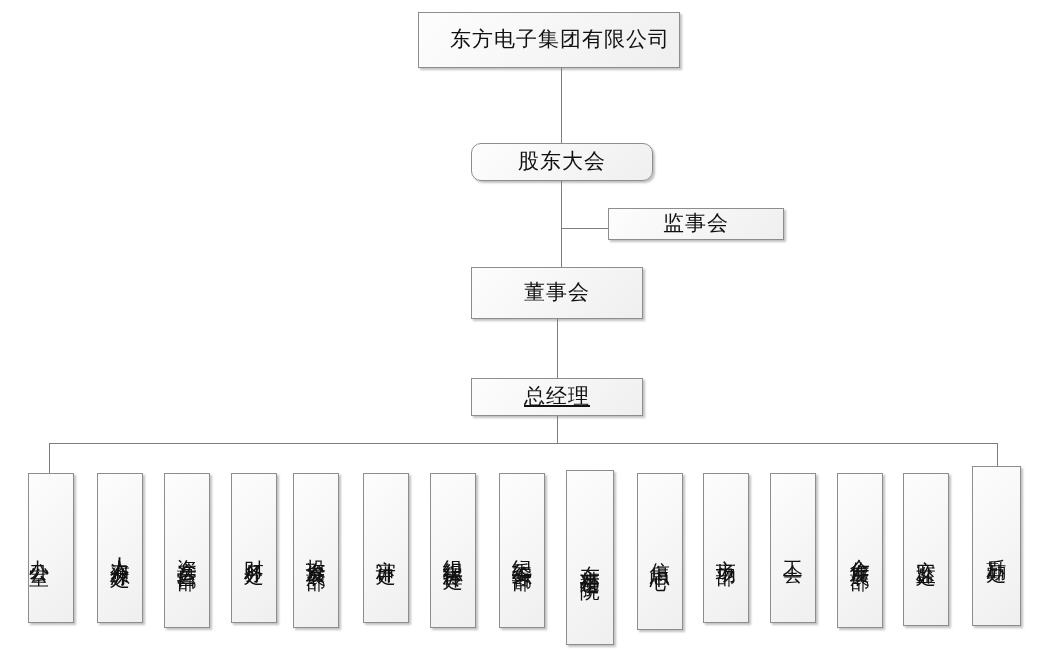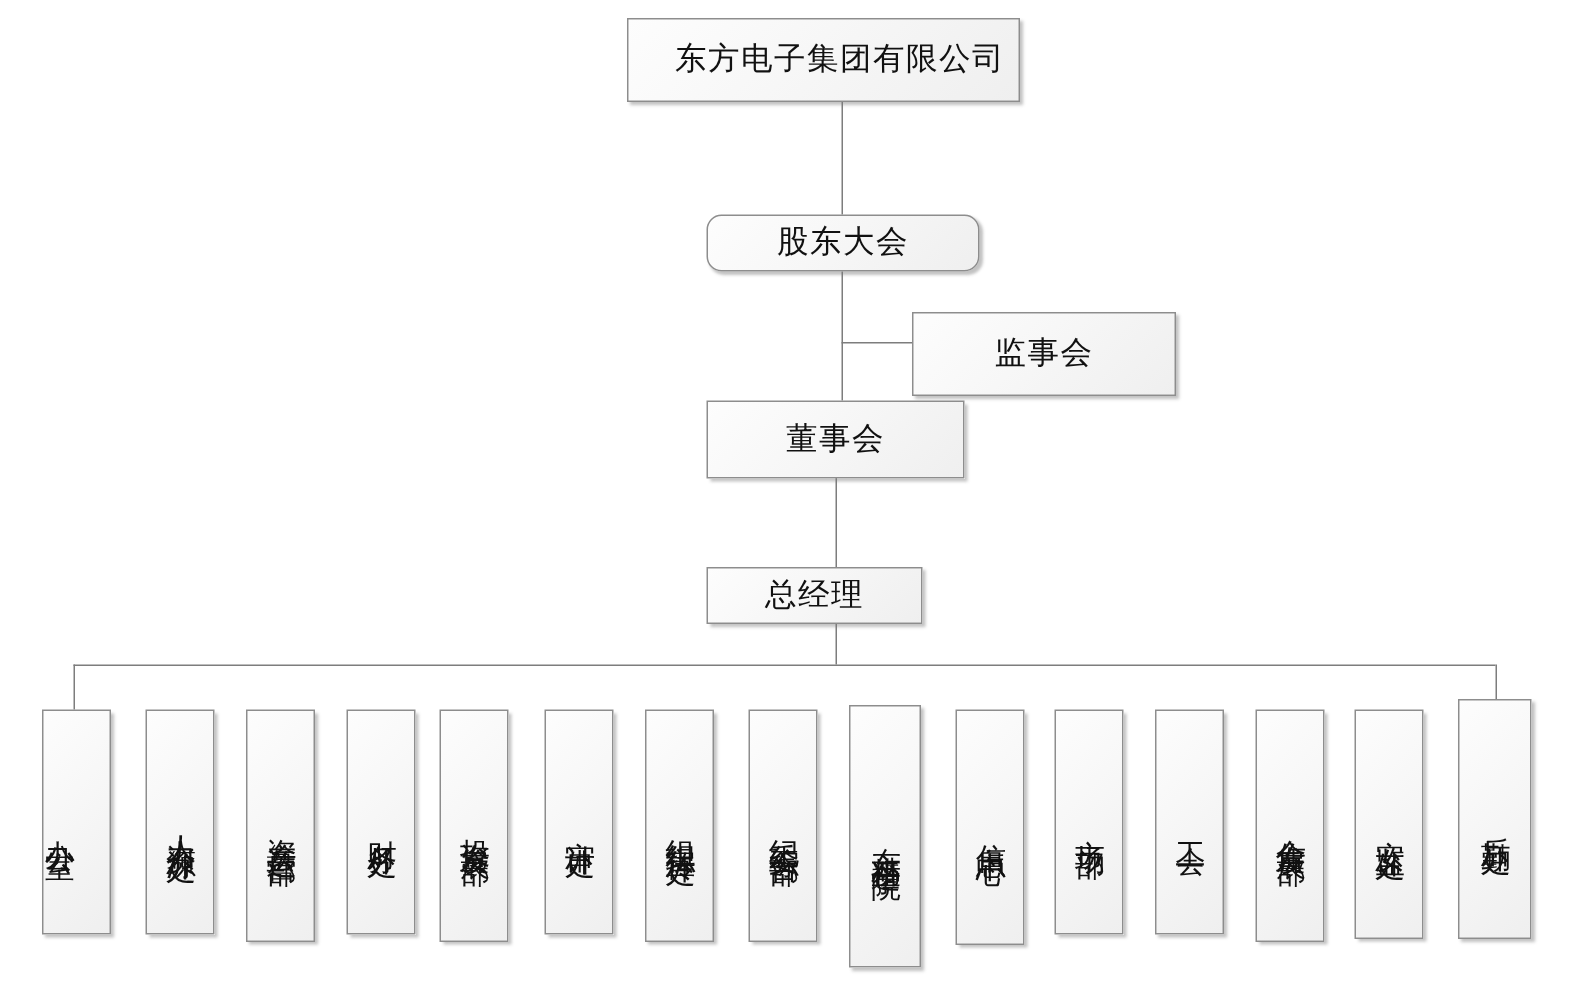--- a/index.html
+++ b/index.html
@@ -71,23 +71,23 @@
     <div class="conn v" style="left: 561px; top: 68px; height: 75px;"></div>
     <div class="conn v" style="left: 561px; top: 181px; height: 86px;"></div>
     <div class="conn h" style="left: 561px; top: 228px; width: 47px;"></div>
     <div class="conn v" style="left: 557px; top: 306px; height: 72px;"></div>
     <div class="conn v" style="left: 557px; top: 416px; height: 27px;"></div>
     <div class="conn h" style="left: 49px; top: 443px; width: 948px;"></div>
     <div class="conn v" style="left: 49px; top: 443px; height: 30px;"></div>
     <div class="conn v" style="left: 997px; top: 443px; height: 23px;"></div>
     <div class="node horiz" style="left: 418px; top: 12px; width: 262px; height: 56px; padding-left: 28px;">东方电子集团有限公司</div>
     <div class="node horiz" style="left: 471px; top: 143px; width: 182px; height: 38px; border-radius: 10px;">股东大会</div>
-    <div class="node horiz" style="left: 608px; top: 208px; width: 176px; height: 56px;">监事会</div>
+    <div class="node horiz" style="left: 608px; top: 208px; width: 176px; height: 32px;">监事会</div>
     <div class="node horiz" style="left: 471px; top: 267px; width: 172px; height: 52px;">董事会</div>
-    <div class="node horiz" style="left: 471px; top: 378px; width: 144px; height: 38px;">总经理</div>
+    <div class="node horiz" style="left: 471px; top: 378px; width: 172px; height: 38px; text-decoration: underline;">总经理</div>
     <div class="node vert align-end" style="left: 28px; top: 473px; width: 46px; height: 150px;">办公室</div>
     <div class="node vert" style="left: 97px; top: 473px; width: 46px; height: 150px;">人力资源处</div>
     <div class="node vert" style="left: 164px; top: 473px; width: 46px; height: 155px;">资产运营部</div>
     <div class="node vert" style="left: 231px; top: 473px; width: 46px; height: 150px;">财务处</div>
     <div class="node vert" style="left: 293px; top: 473px; width: 46px; height: 155px;">投资发展部</div>
     <div class="node vert" style="left: 363px; top: 473px; width: 46px; height: 150px;">审计处</div>
     <div class="node vert" style="left: 430px; top: 473px; width: 46px; height: 155px;">组织宣传处</div>
     <div class="node vert" style="left: 499px; top: 473px; width: 46px; height: 155px;">纪委综合部</div>
     <div class="node vert" style="left: 566px; top: 470px; width: 48px; height: 175px;">东方精进学院</div>
     <div class="node vert" style="left: 637px; top: 473px; width: 46px; height: 157px;">信息中心</div>

